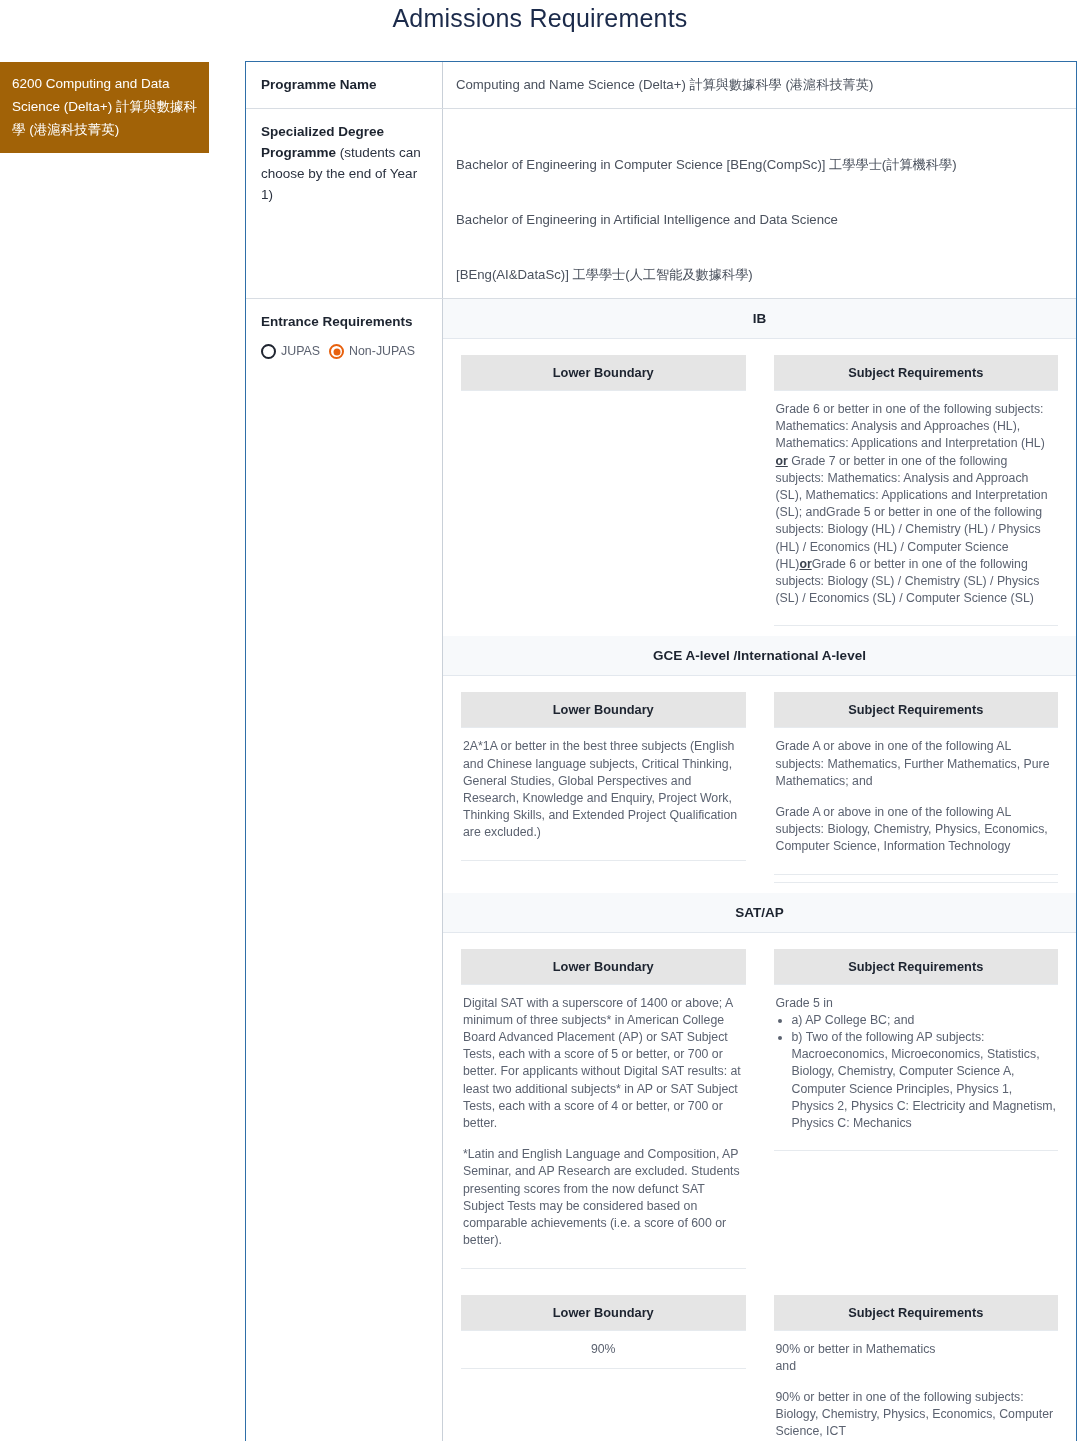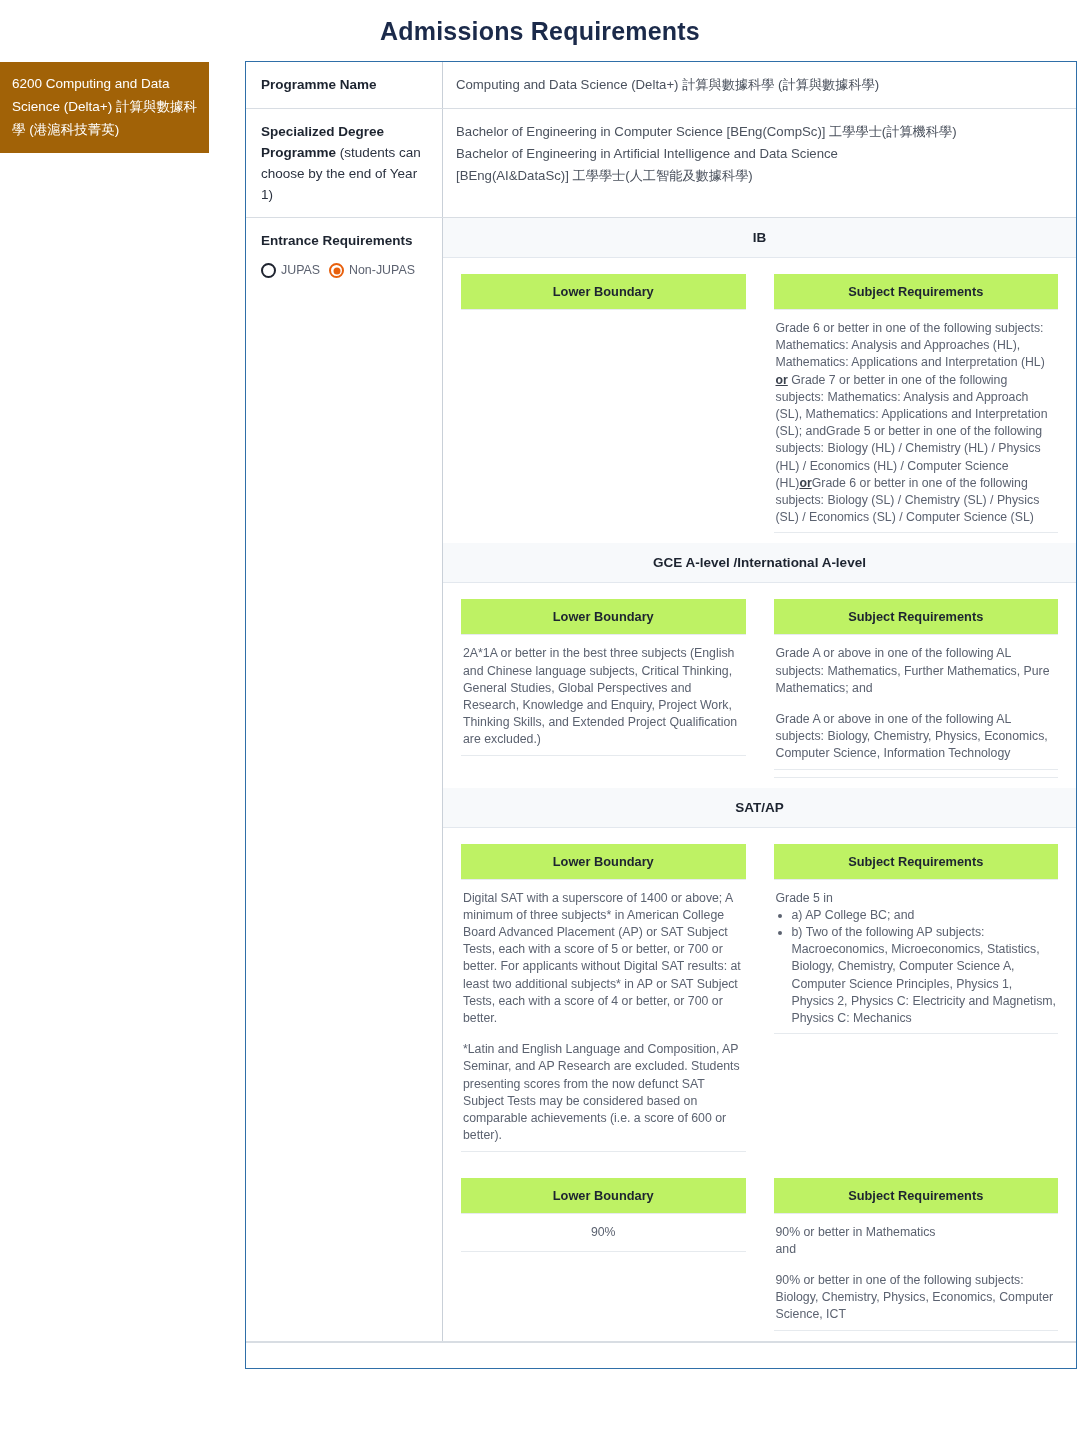--- a/index.html
+++ b/index.html
@@ -14,24 +14,24 @@
     position: relative;
     width: 1080px;
     min-height: 1441px;
     background: #ffffff;
   }
 
   
   .page-title {
     text-align: center;
     font-size: 25px;
-    font-weight: bold;
+    font-weight: normal;
     color: #1b2a4a;
     letter-spacing: .2px;
-    padding-top: 16px;
+    padding-top: 3px;
     margin: 0;
     line-height: 30px;
   }
 
   
   .prog-tag {
     position: absolute;
     left: 0px;
     top: 62px;
     width: 209px;
@@ -68,21 +68,21 @@
     color: #2b3240;
   }
   .cell-label b { font-weight: bold; color: #1d2430; }
   .cell-value {
     flex: 1 1 auto;
     padding: 12px 16px 12px 13px;
     font-size: 13.2px;
     line-height: 22px;
     color: #4a515d;
   }
-  .cell-value .ln { display: block; }
+  .cell-value .ln { display: block; margin-top: 33px; }
 
   
   .radio-row {
     display: flex;
     align-items: center;
     margin-top: 9px;
     gap: 9px;
   }
   .radio-opt { display: flex; align-items: center; gap: 5px; }
   .radio {
@@ -125,33 +125,33 @@
     display: flex;
     padding: 16px 18px 10px 18px;
     gap: 28px;
     background: #ffffff;
   }
   .card {
     flex: 1 1 0;
     min-width: 0;
   }
   .card-head {
-    background: #bef264;
+    background: #e5e5e5;
     text-align: center;
     font-size: 12.8px;
     font-weight: bold;
     color: #1d2430;
     padding: 10px 4px;
     border-bottom: 1px solid #e6eaee;
   }
   .card-body {
     font-size: 12.3px;
     line-height: 17.2px;
     color: #5b6270;
-    padding: 10px 2px 6px 2px;
+    padding: 10px 2px 18px 2px;
     border-bottom: 1px solid #e6eaee;
   }
   .card-body.center { text-align: center; padding: 10px 2px; }
   .card-body p { margin: 0 0 14px 0; }
   .card-body p:last-child { margin-bottom: 0; }
   .card-body ul { margin: 0; padding-left: 16px; }
   .card-body li { margin: 0; }
   .uor { font-weight: bold; text-decoration: underline; color: #3a414d; }
   .card-spacer { height: 8px; border-bottom: 1px solid #e6eaee; }
 
@@ -171,21 +171,21 @@
   <h1 class="page-title">Admissions Requirements</h1>
 
   <div class="prog-tag">6200 Computing and Data Science (Delta+) 計算與數據科學 (港滬科技菁英)</div>
 
   <div class="frame">
 
     <div class="row">
       <div class="cell-label">
         <b>Programme Name</b>
       </div>
-      <div class="cell-value">Computing and Data Science (Delta+) 計算與數據科學 (計算與數據科學)</div>
+      <div class="cell-value">Computing and Name Science (Delta+) 計算與數據科學 (港滬科技菁英)</div>
     </div>
 
     <div class="row">
       <div class="cell-label">
         <b>Specialized Degree Programme</b><span> (students can choose by the end of Year 1)</span>
       </div>
       <div class="cell-value">
         <span class="ln">Bachelor of Engineering in Computer Science [BEng(CompSc)] 工學學士(計算機科學)</span>
         <span class="ln">Bachelor of Engineering in Artificial Intelligence and Data Science</span>
         <span class="ln">[BEng(AI&amp;DataSc)] 工學學士(人工智能及數據科學)</span>

